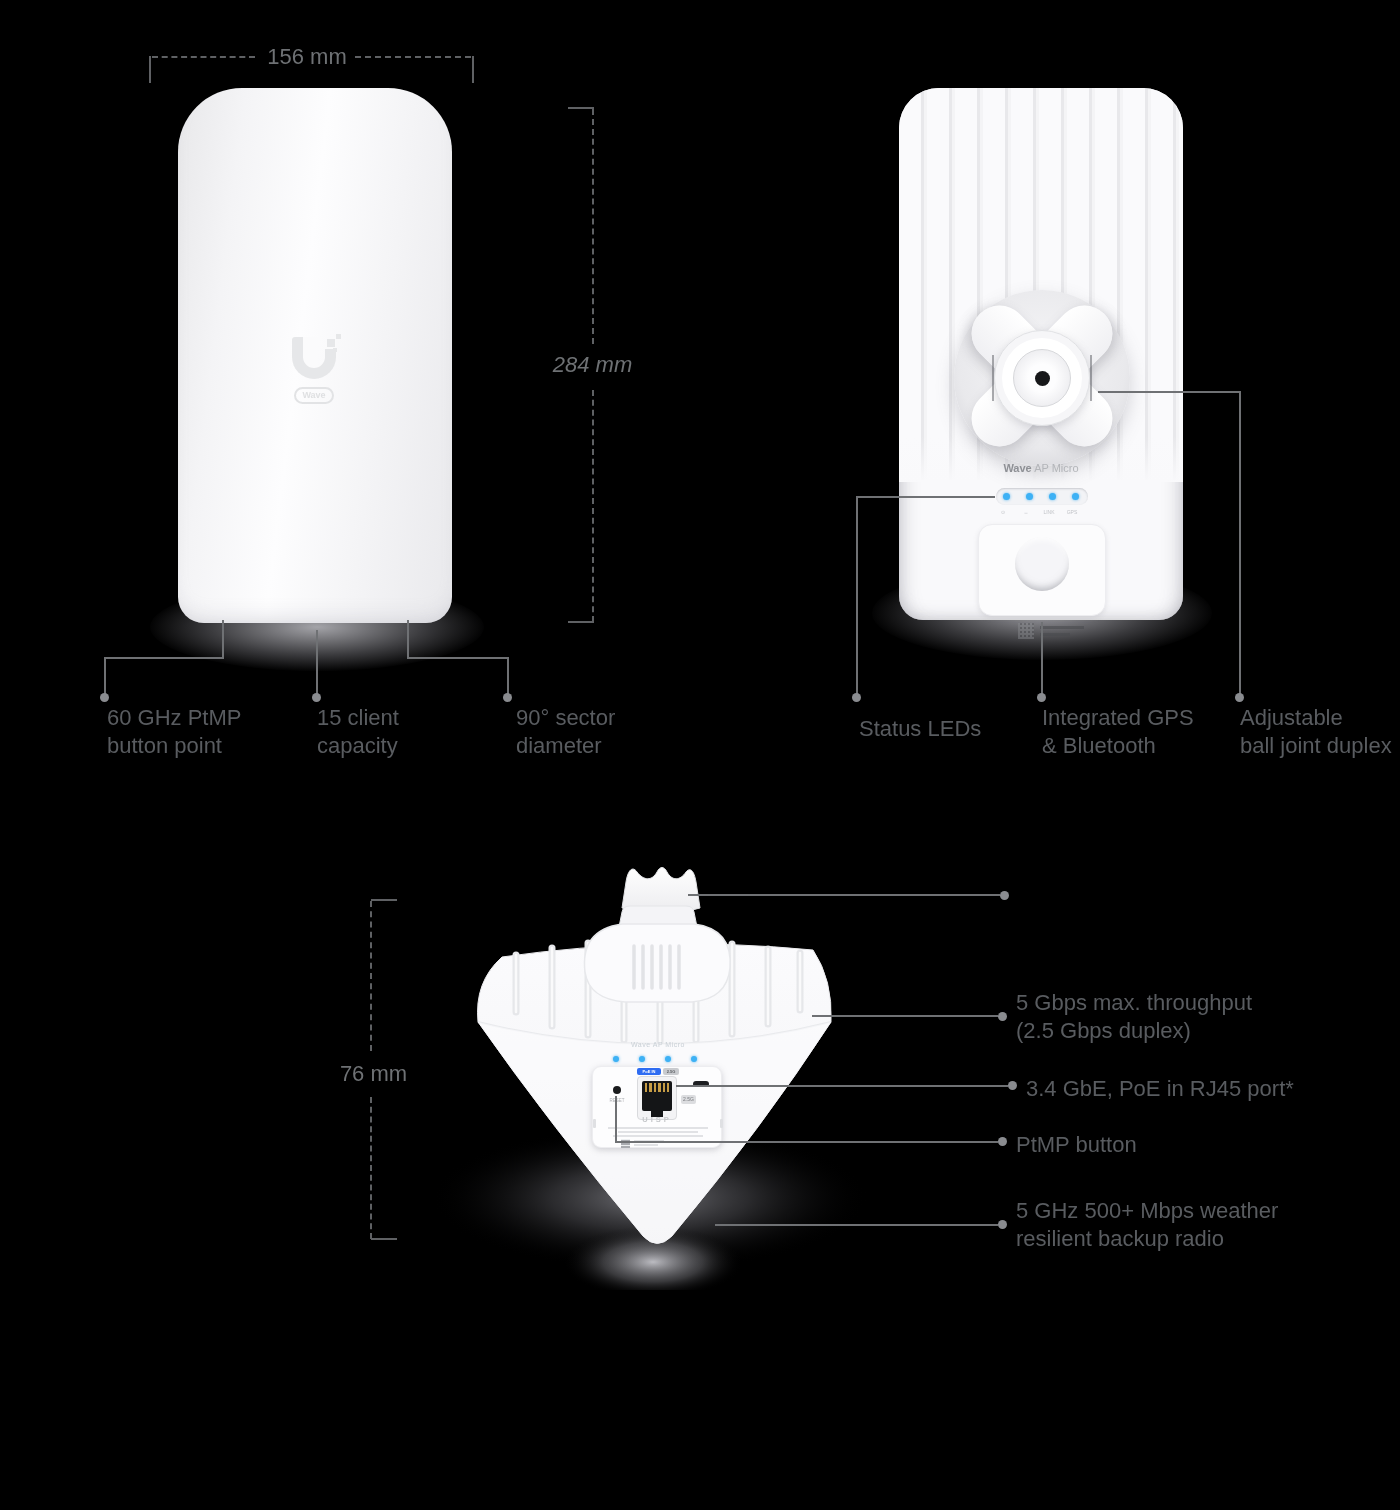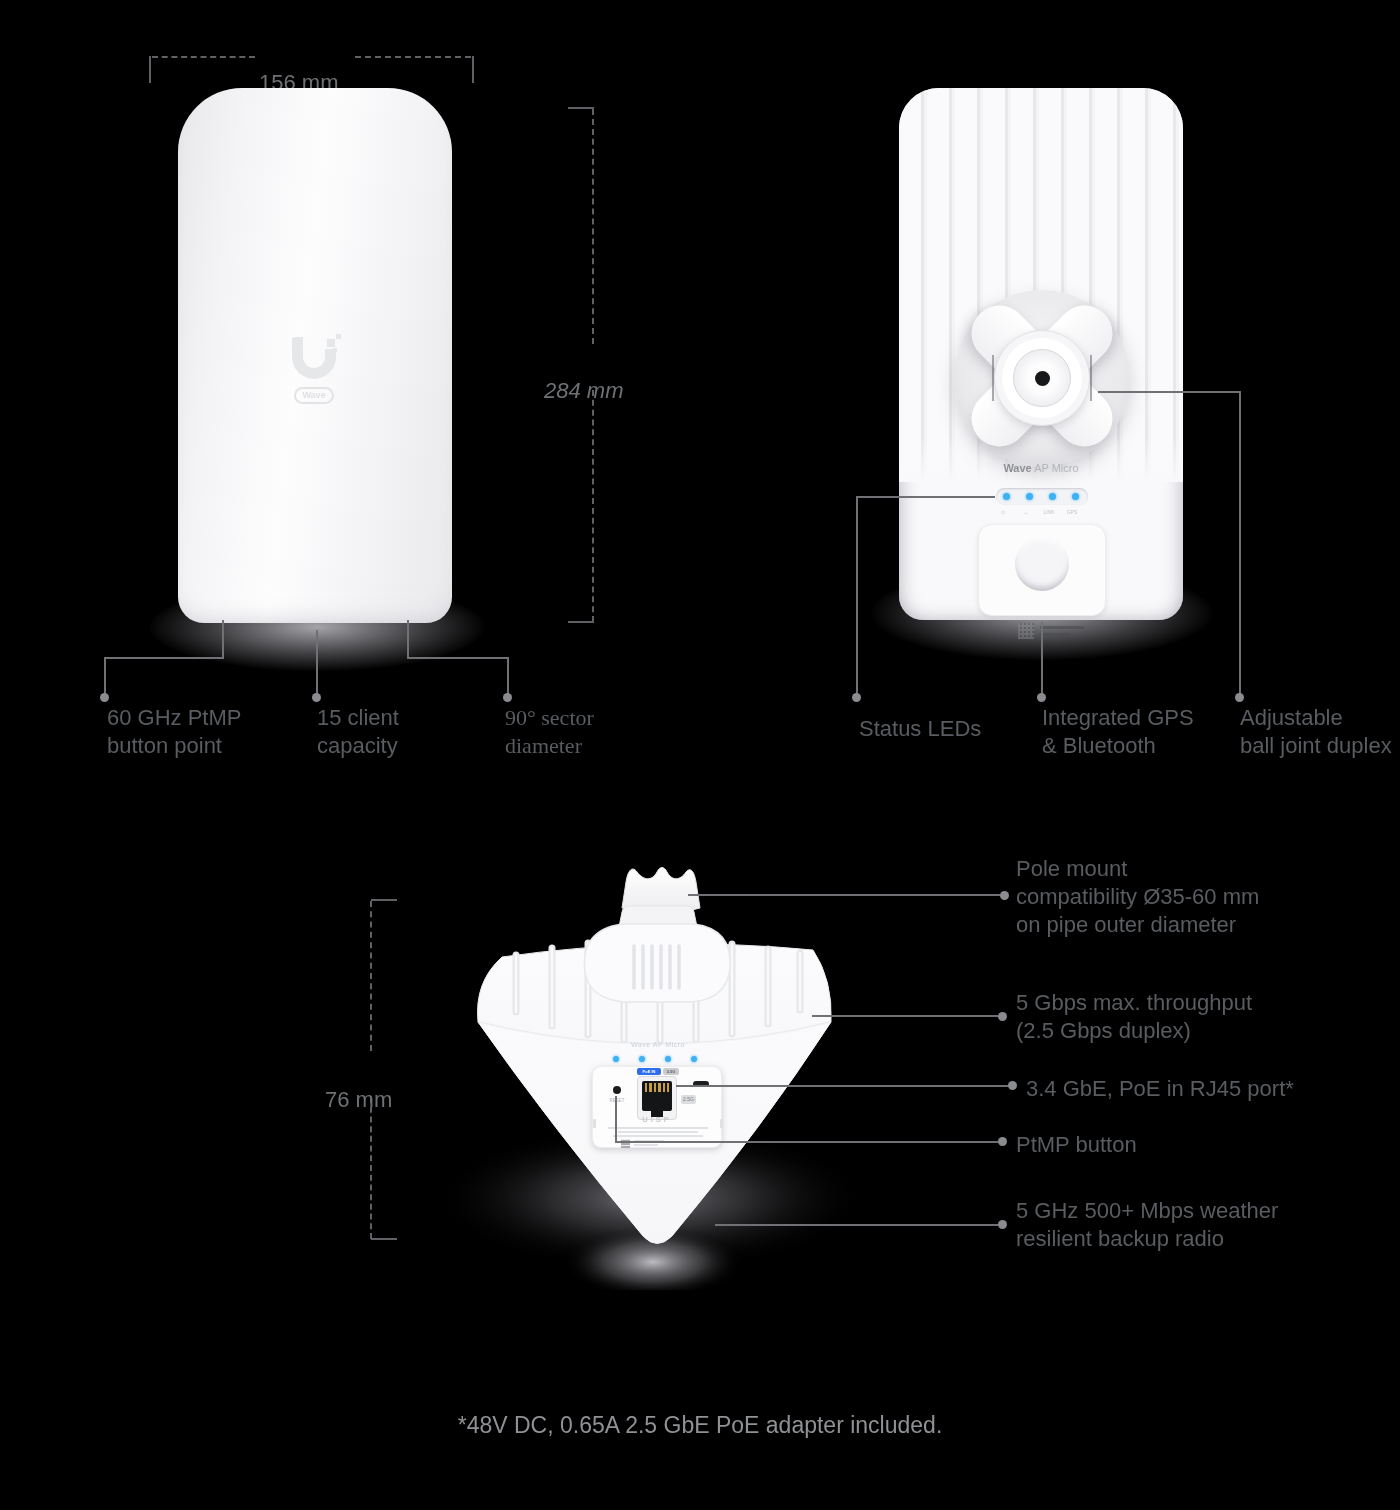--- a/index.html
+++ b/index.html
@@ -13,21 +13,21 @@
   #scene *{position:absolute;box-sizing:border-box;}
   .line-h{height:0;border-top:2px solid var(--line);}
   .line-v{width:0;border-left:2px solid var(--line);}
   .dash-h{height:0;border-top:2px dashed var(--dim-line);}
   .dash-v{width:0;border-left:2px dashed var(--dim-line);}
   .tick-v{width:0;border-left:2px solid var(--dim-line);}
   .tick-h{height:0;border-top:2px solid var(--dim-line);}
   .dot{width:9px;height:9px;border-radius:50%;background:var(--dot);}
   .label{font-size:22px;line-height:28px;color:var(--label);text-align:center;white-space:nowrap;}
   .label.left{text-align:left;}
-  .dim-text{font-size:22px;color:var(--dim-text);white-space:nowrap;margin-top:26px;}
+  .dim-text{font-size:22px;color:var(--dim-text);text-align:center;white-space:nowrap;}
   .shadow-ellipse{border-radius:50%;}
   
   .front-device{left:178px;top:88px;width:274px;height:535px;border-radius:64px 64px 26px 26px;
     background:linear-gradient(97deg,#e8e8ea 0%,#f4f4f6 20%,#fdfdfe 45%,#f4f4f6 70%,#e9e9ec 100%);
     box-shadow:inset 0 -14px 22px -14px rgba(190,190,198,.7);z-index:2;}
   .u-part{background:#e3e4e6;}
   
   .back-device{left:899px;top:88px;width:284px;height:532px;border-radius:40px 40px 24px 24px;
     background:#f9f9fb;z-index:2;
     box-shadow:inset 14px 0 20px -14px rgba(175,175,183,.9), inset -14px 0 20px -14px rgba(175,175,183,.9), inset 0 -12px 18px -12px rgba(190,190,198,.8);}
@@ -93,21 +93,21 @@
   <div class="label" style="left:227px;top:704px;width:180px;">
     <span>15 client</span>
       <br>
     <span>capacity</span>
   </div>
 
   <div class="line-v z3" style="left:407px;top:620px;height:39px;"></div>
   <div class="line-h z3" style="left:407px;top:657px;width:101px;"></div>
   <div class="line-v z3" style="left:507px;top:657px;height:37px;"></div>
   <div class="dot z3" style="left:503px;top:693px;"></div>
-  <div class="label" style="left:415px;top:704px;width:180px;font-family:Liberation Serif, serif;">
+  <div class="label" style="left:426px;top:704px;width:180px;">
     <span>90° sector</span>
       <br>
     <span>diameter</span>
   </div>
 
   <div class="shadow-ellipse" style="left:872px;top:566px;width:340px;height:94px;z-index:1;
               background:radial-gradient(ellipse at 50% 50%, rgba(168,168,174,.95) 0%, rgba(112,112,118,.5) 45%, rgba(30,30,33,0) 72%);"></div>
 
   <div class="back-device">
     <div class="fins"></div>
@@ -274,27 +274,20 @@
   </div>
 
   <div class="tick-h" style="left:371px;top:899px;width:26px;"></div>
   <div class="tick-h" style="left:371px;top:1238px;width:26px;"></div>
   <div class="dash-v" style="left:370px;top:901px;height:150px;"></div>
   <div class="dash-v" style="left:370px;top:1097px;height:142px;"></div>
   <div class="dim-text" style="left:325px;top:1061px;width:97px;">76 mm</div>
 
   <div class="line-h z5" style="left:688px;top:894px;width:312px;"></div>
   <div class="dot z5" style="left:1000px;top:891px;"></div>
-  <div class="label left" style="left:1016px;top:855px;width:300px;">
-    <span>Pole mount</span>
-      <br>
-    <span>compatibility Ø35-60 mm</span>
-      <br>
-    <span>on pipe outer diameter</span>
-  </div>
 
   <div class="line-h z5" style="left:812px;top:1015px;width:186px;"></div>
   <div class="dot z5" style="left:998px;top:1012px;"></div>
   <div class="label left" style="left:1016px;top:989px;width:300px;">
     <span>5 Gbps max. throughput</span>
       <br>
     <span>(2.5 Gbps duplex)</span>
   </div>
 
   <div class="line-h z5" style="left:676px;top:1085px;width:332px;"></div>
@@ -311,15 +304,14 @@
   </div>
 
   <div class="line-h z5" style="left:715px;top:1224px;width:283px;"></div>
   <div class="dot z5" style="left:998px;top:1220px;"></div>
   <div class="label left" style="left:1016px;top:1197px;width:320px;">
     <span>5 GHz 500+ Mbps weather</span>
       <br>
     <span>resilient backup radio</span>
   </div>
 
-  <div class="footnote">*48V DC, 0.65A 2.5 GbE PoE adapter included.</div>
 
 </div>
 
 </body></html>

